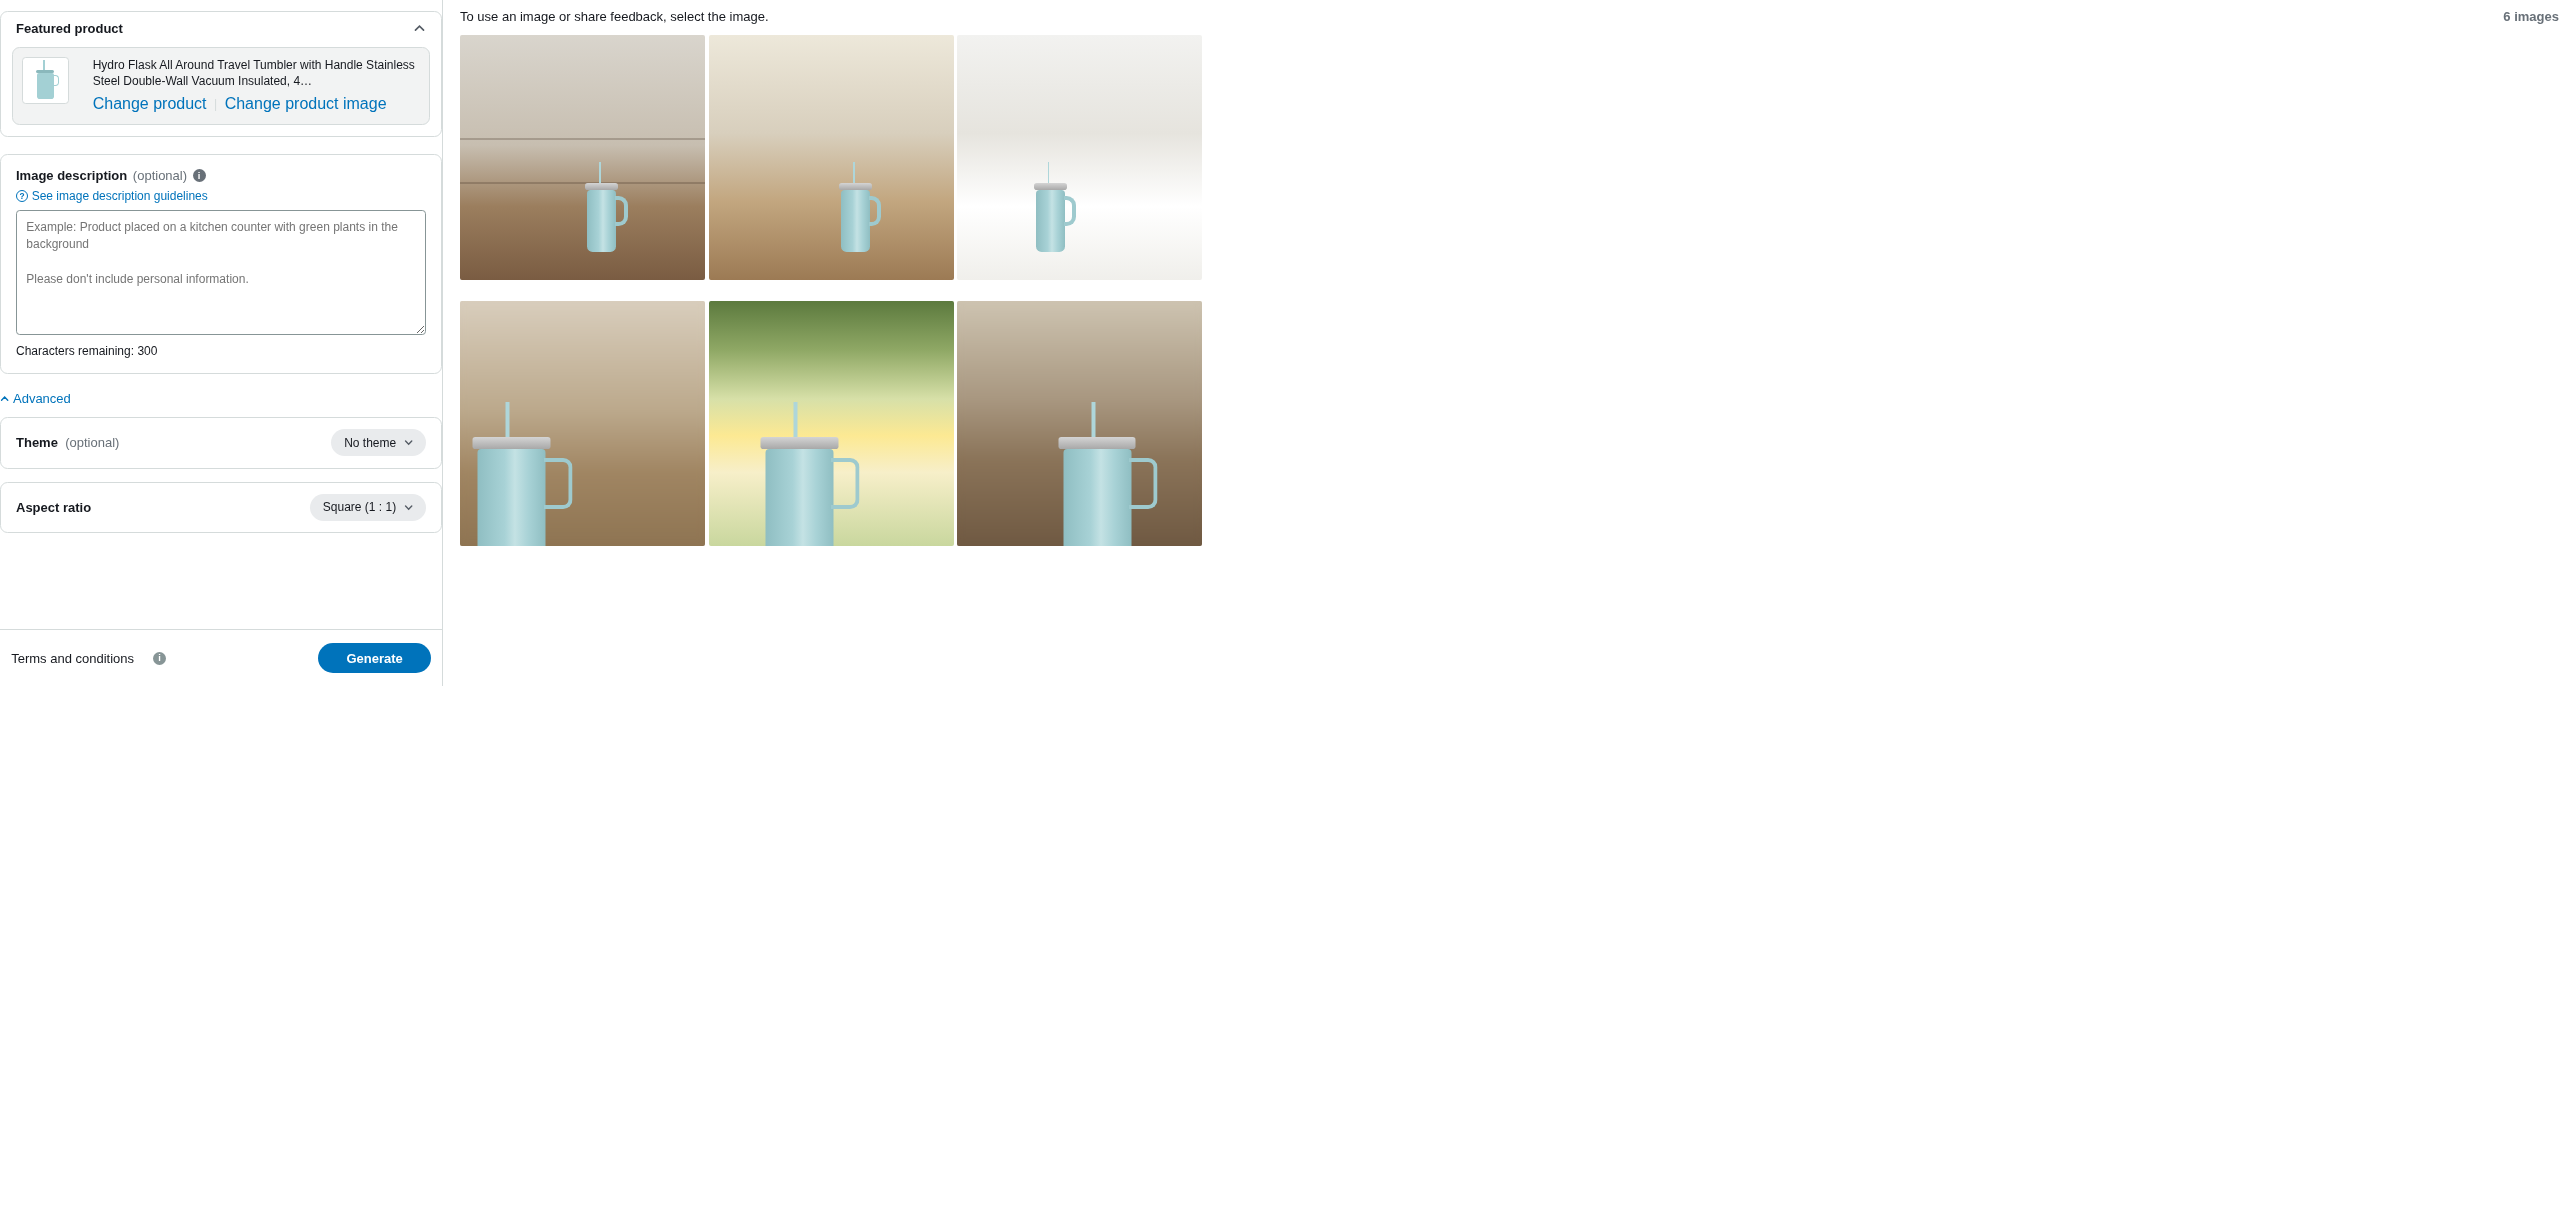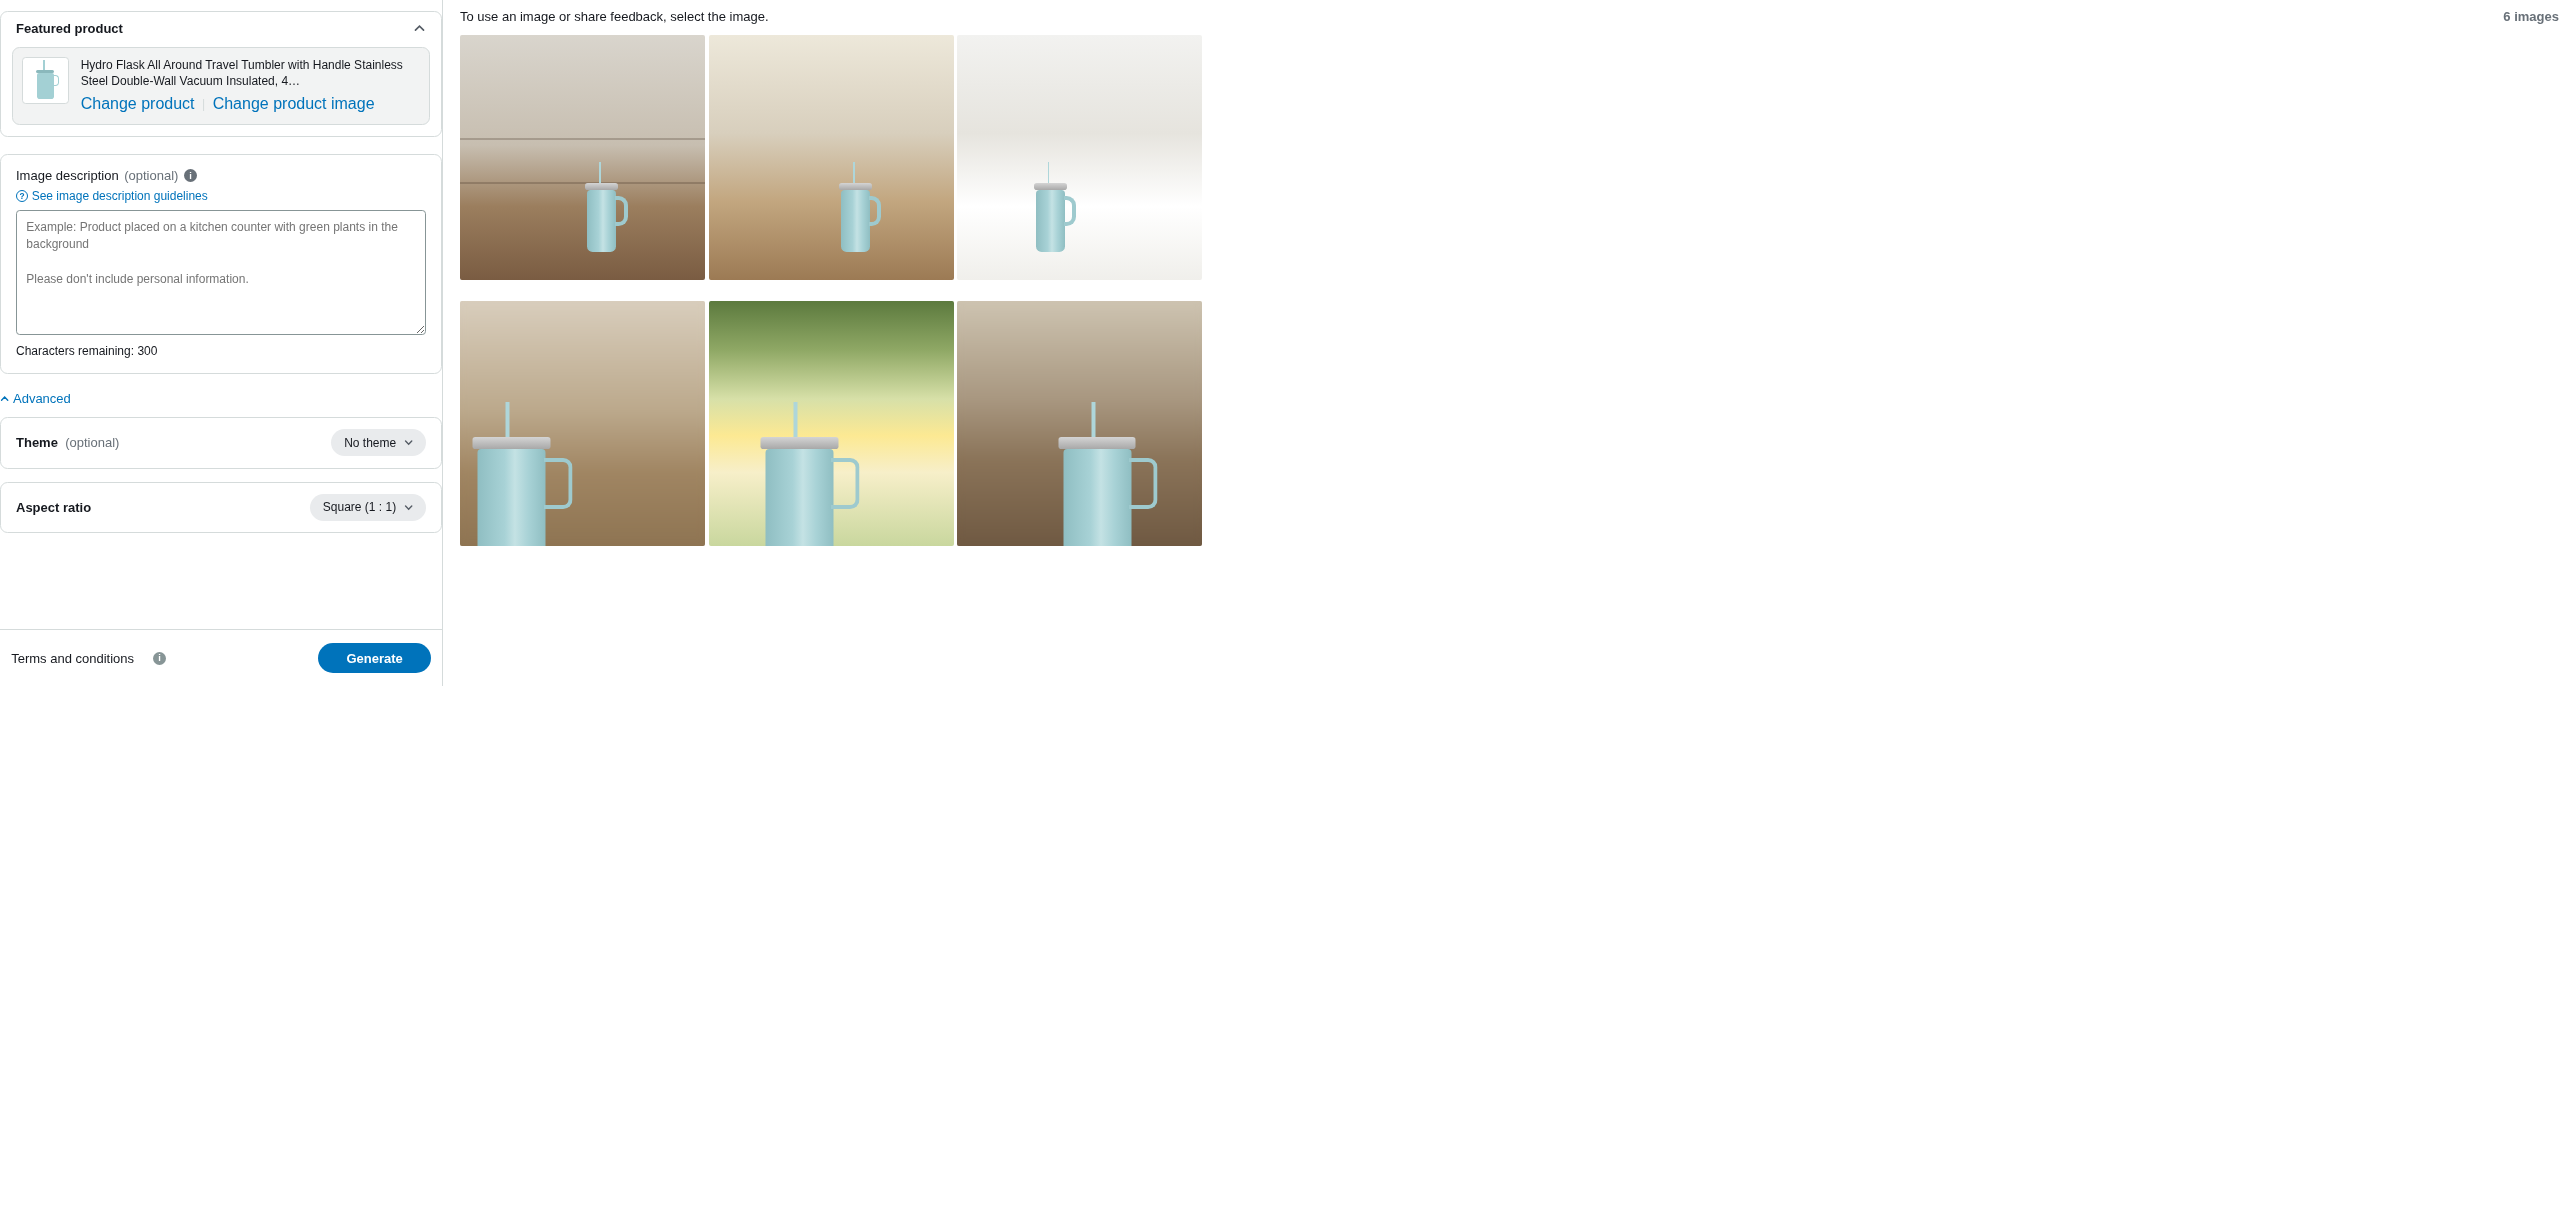--- a/index.html
+++ b/index.html
@@ -10,28 +10,28 @@
 .card { border: 0.9px solid #d5dbdb; border-radius: 7.5px; background: #fff; margin-bottom: 17px; }
 .card-header { padding: 9.3px 15px; font-weight: 700; display: flex; align-items: center; justify-content: space-between; border-bottom: 0.9px solid transparent; }
 .card-header .chev { width: 13px; height: 13px; }
 .product-box { margin: 0 11.2px 11.2px; background: #f2f3f3; border: 0.9px solid #d5dbdb; border-radius: 7.5px; padding: 9.3px; display: flex; gap: 11.2px; }
 .product-thumb { width: 47px; height: 47px; background: #fff; border: 0.9px solid #d5dbdb; border-radius: 3.7px; display: flex; align-items: center; justify-content: center; flex-shrink: 0; }
 .tumbler-icon { width: 26px; height: 37px; position: relative; }
 .tumbler-body { position: absolute; bottom: 0; left: 3.7px; width: 17px; height: 26px; background: #a3d0d4; border-radius: 1.9px 1.9px 2.8px 2.8px; }
 .tumbler-lid { position: absolute; top: 7.5px; left: 2.8px; width: 18.7px; height: 3.7px; background: #8ab8bc; border-radius: 1.9px; }
 .tumbler-straw { position: absolute; top: -1.9px; left: 10.3px; width: 1.9px; height: 13px; background: #a3d0d4; }
 .tumbler-handle { position: absolute; top: 13px; right: 0; width: 5.6px; height: 11.2px; border: 1.9px solid #a3d0d4; border-left: none; border-radius: 0 3.7px 3.7px 0; }
-.product-info { flex: 1; font-size: 12px; line-height: 1.35; }
+.product-info { flex: 1; font-size: 12px; line-height: 1.35; margin-left: 12px; }
 .product-title { color: #16191f; margin-bottom: 3.7px; }
 .link-row { display: flex; align-items: center; gap: 7.5px; }
 .link { color: #0073bb; cursor: pointer; font-size: 16px; }
 .link-sep { color: #d5dbdb; }
 .card-body { padding: 13px 15px 15px; }
 .label-row { display: flex; align-items: center; gap: 5.6px; margin-bottom: 3.7px; }
-.label-strong { font-weight: 400; }
+.label-strong { font-weight: 700; }
 .label-optional { color: #687078; font-weight: 400; }
 .info-icon { width: 13px; height: 13px; border-radius: 50%; background: #687078; color: #fff; display: inline-flex; align-items: center; justify-content: center; font-size: 9.3px; font-weight: 700; }
 .guideline-link { color: #0073bb; font-size: 12px; display: inline-flex; align-items: center; gap: 3.7px; margin-bottom: 7.5px; cursor: pointer; }
 .q-icon { width: 12px; height: 12px; border-radius: 50%; border: 1.4px solid #0073bb; color: #0073bb; display: inline-flex; align-items: center; justify-content: center; font-size: 8.4px; font-weight: 700; }
 textarea { width: 100%; height: 125px; border: 0.9px solid #879596; border-radius: 3.7px; padding: 7.5px 9.3px; font-family: inherit; font-size: 12px; color: #687078; resize: vertical; line-height: 1.45; }
 .char-remain { font-size: 12px; color: #16191f; margin-top: 5.6px; }
 .advanced-toggle { color: #0073bb; font-size: 13px; display: inline-flex; align-items: center; gap: 3.7px; cursor: pointer; margin: 0 0 11.2px; }
 .setting-card { border: 0.9px solid #d5dbdb; border-radius: 7.5px; padding: 11.2px 15px; display: flex; align-items: center; justify-content: space-between; margin-bottom: 13px; }
 .setting-label { font-weight: 700; }
 .pill-select { background: #e9ebed; border-radius: 17px; padding: 6.5px 13px; display: inline-flex; align-items: center; gap: 7.5px; cursor: pointer; font-size: 12px; }

